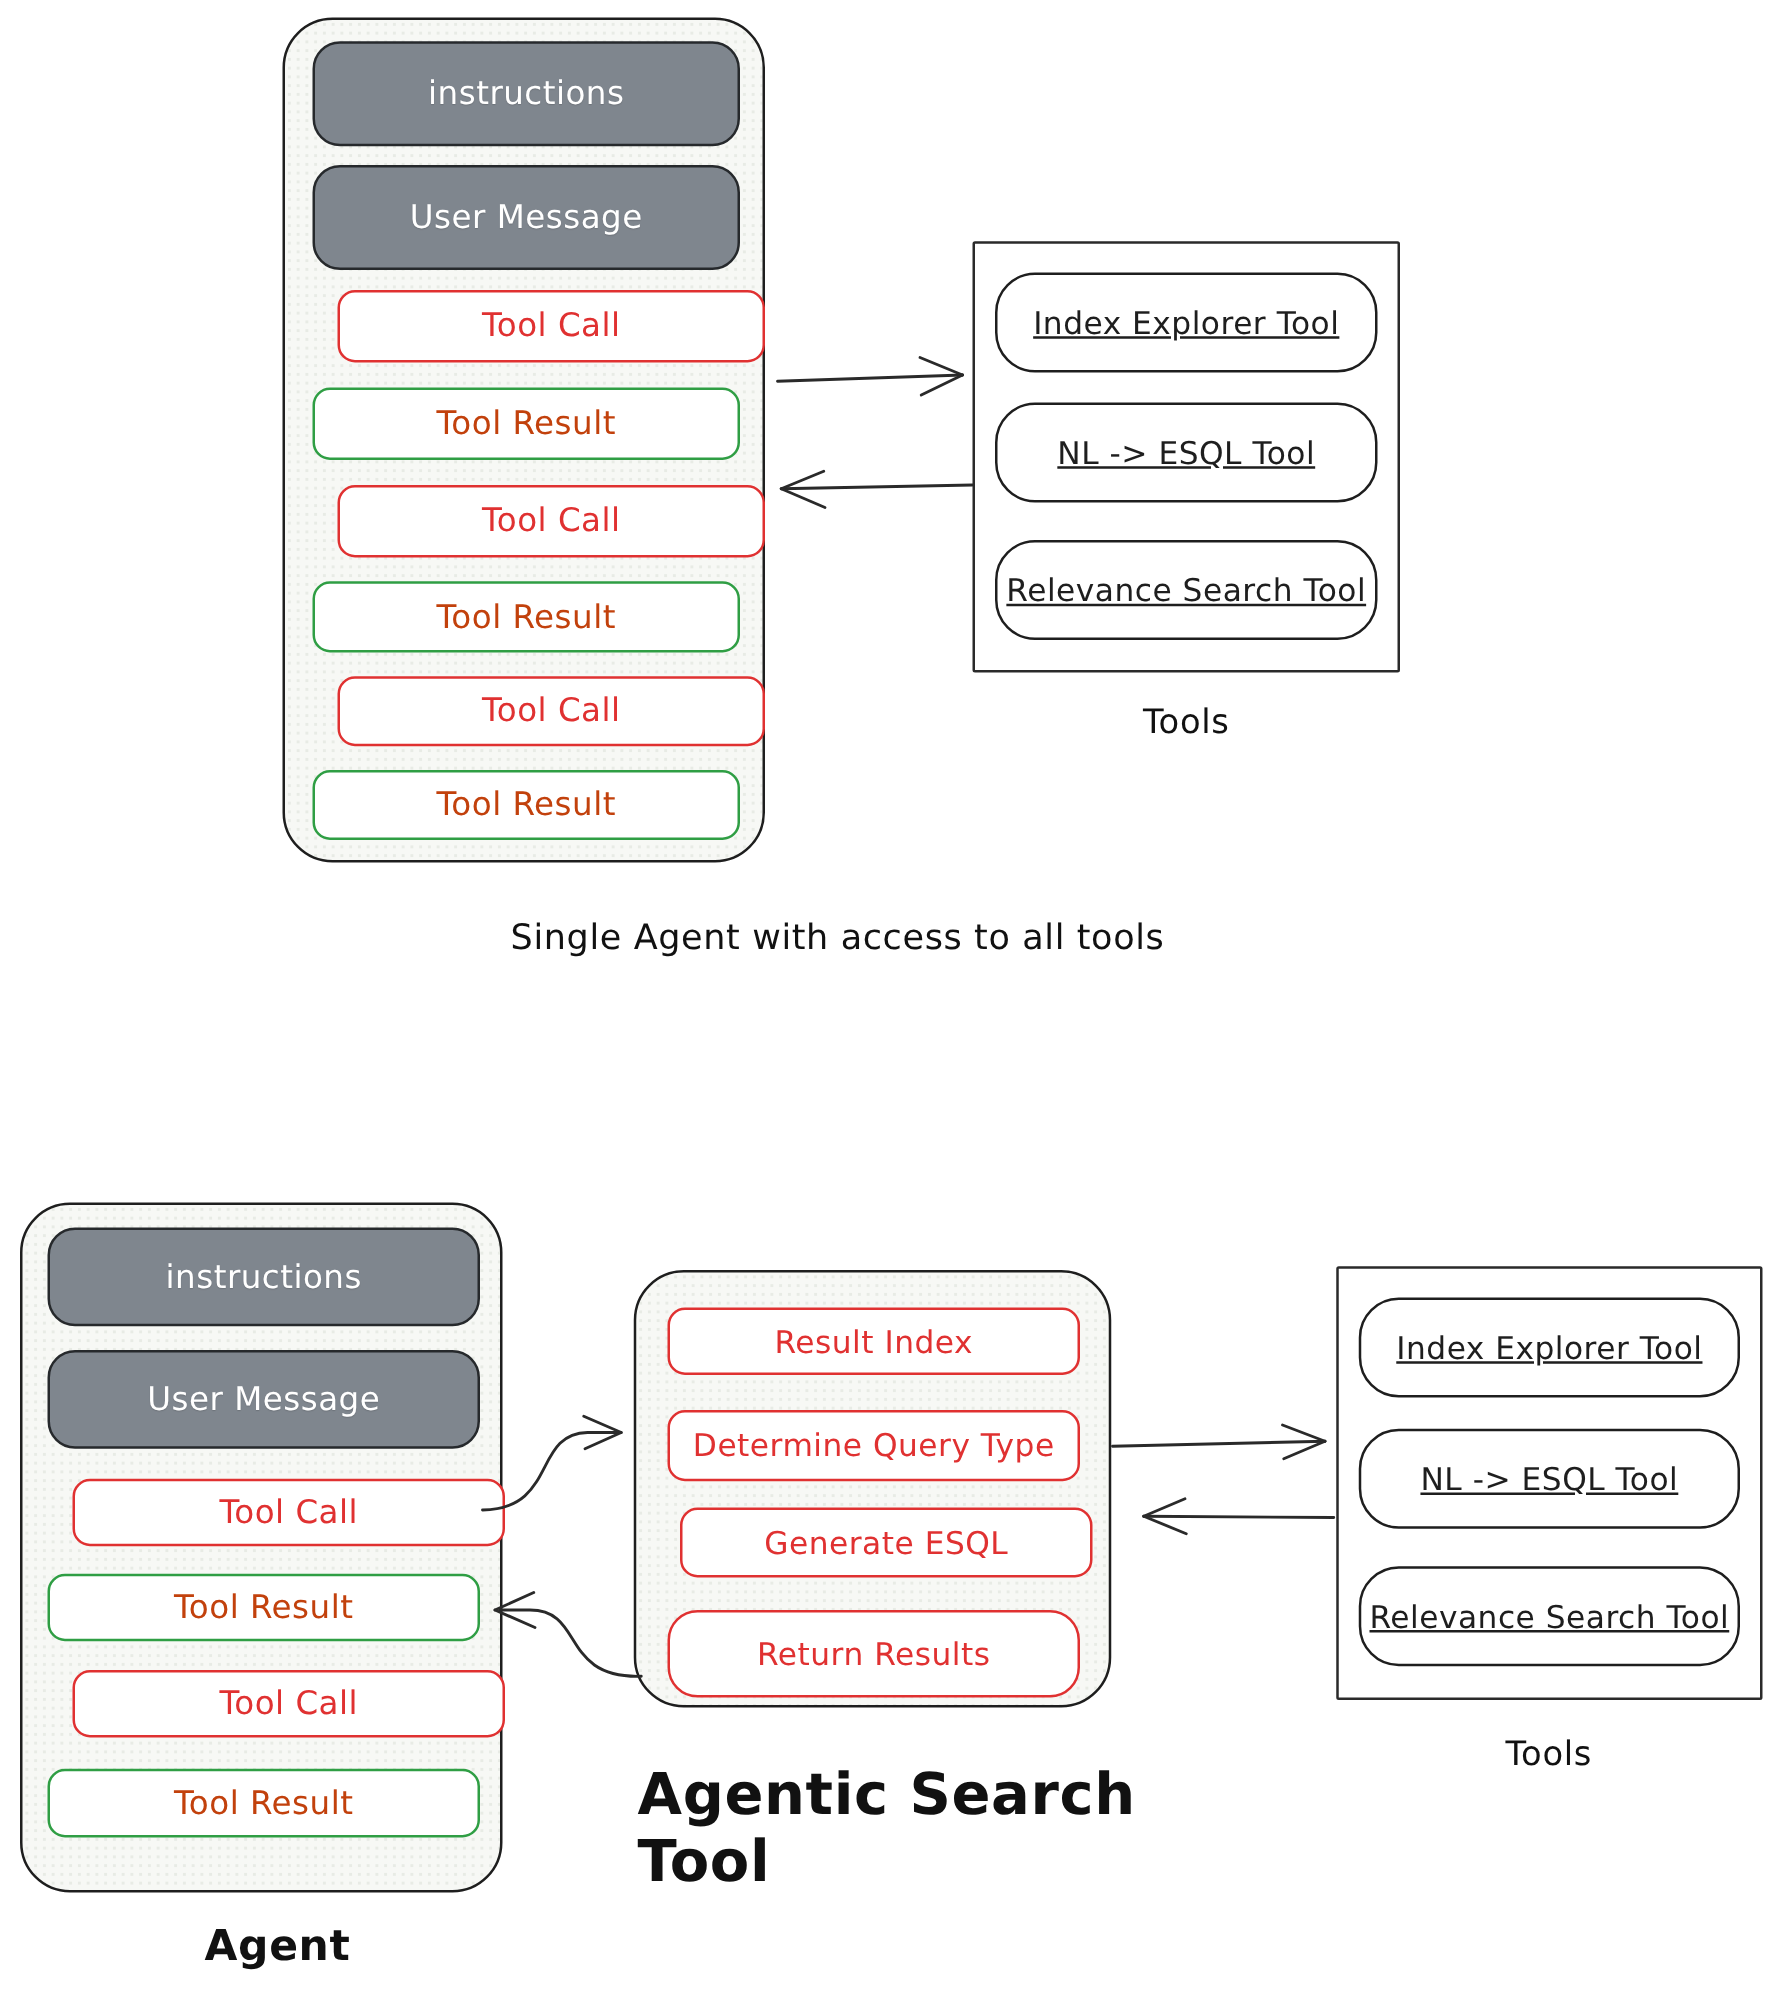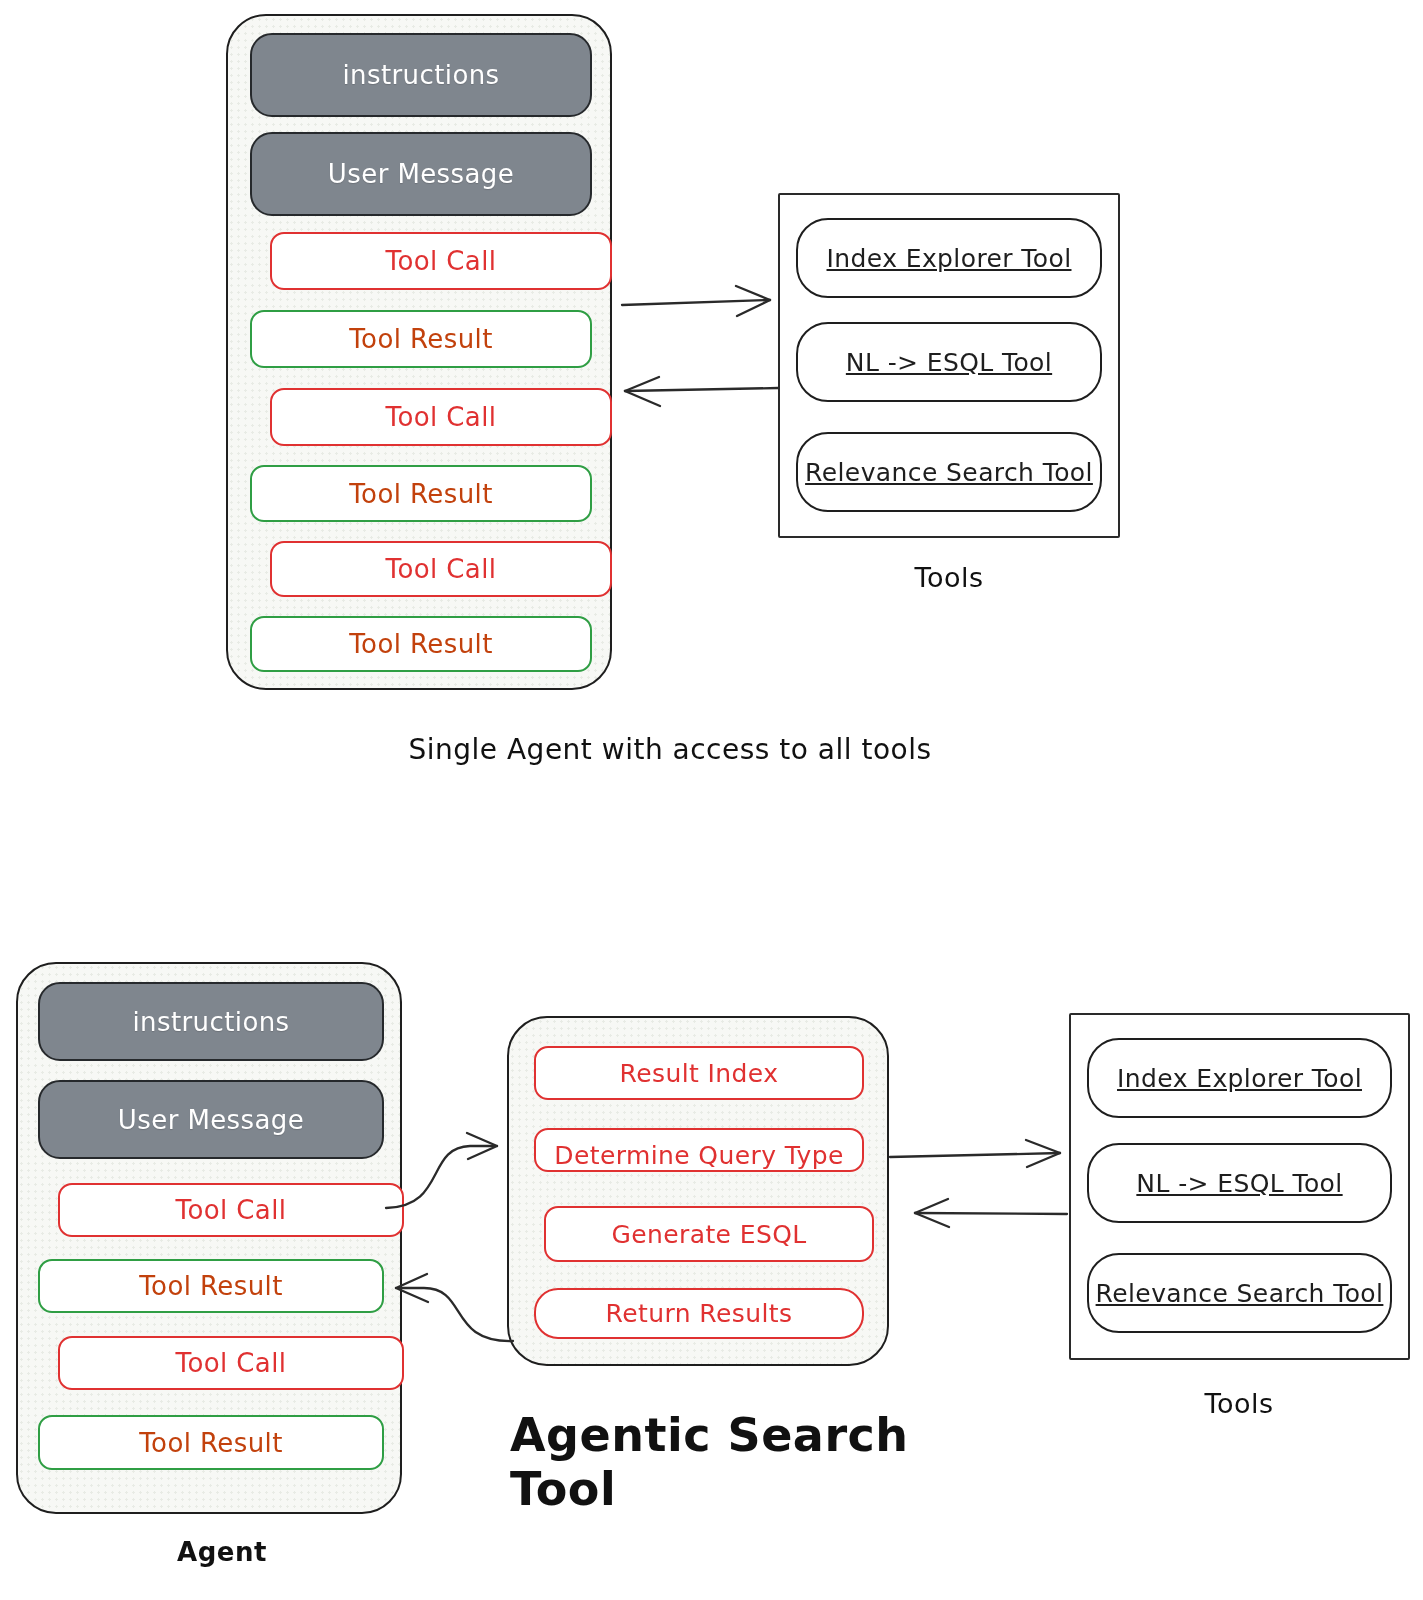--- a/index.html
+++ b/index.html
@@ -44,21 +44,21 @@
   .step{
     display:flex;align-items:center;justify-content:center;
     background:#ffffff;border:2px solid #e03131;border-radius:14px;
     font-size:25px;letter-spacing:.4px;color:#e03131;
   }
   .cap{
     display:flex;align-items:flex-start;justify-content:center;
     font-size:28px;letter-spacing:.5px;color:#111;font-weight:500;
   }
   .cap.md{font-size:27px;}
-  .cap.lg{font-size:26px;font-weight:600;}
+  .cap.lg{font-size:34px;font-weight:600;}
   .cap.xl{font-size:46px;font-weight:700;}
   svg.arrows{position:absolute;left:0;top:0;pointer-events:none;}
   svg.arrows path, svg.arrows line{stroke:#2a2a2a;stroke-width:2.3;fill:none;stroke-linecap:round;}
 </style>
 </head>
 <body>
 
 <div class="abs panel" style="left:226px;top:14px;width:386px;height:676px;"></div>
 
 <div class="abs row system" style="left:250px;top:33px;width:342px;height:84px;">
@@ -125,27 +125,27 @@
   <span>Tool Result</span>
 </div>
 <div class="abs cap lg" style="left:60px;top:1537px;width:324px;height:48px;">
   <span>Agent</span>
 </div>
 
 <div class="abs panel" style="left:507px;top:1016px;width:382px;height:350px;"></div>
 <div class="abs step" style="left:534px;top:1046px;width:330px;height:54px;">
   <span>Result Index</span>
 </div>
-<div class="abs step" style="left:534px;top:1128px;width:330px;height:44px;align-items:flex-end;">
+<div class="abs step" style="left:534px;top:1128px;width:330px;height:57px;">
   <span>Determine Query Type</span>
 </div>
 <div class="abs step" style="left:534px;top:1206px;width:330px;height:56px;margin-left:10px;">
   <span>Generate ESQL</span>
 </div>
-<div class="abs step" style="left:534px;top:1288px;width:330px;height:51px;border-radius:24px;">
+<div class="abs step" style="left:534px;top:1288px;width:330px;height:70px;border-radius:24px;">
   <span>Return Results</span>
 </div>
 <div class="abs cap xl" style="left:510px;top:1408px;width:450px;height:55px;">
   <span>Agentic Search Tool</span>
 </div>
 
 <div class="abs toolbox" style="left:1069px;top:1013px;width:341px;height:347px;"></div>
 <div class="abs toolitem" style="left:1087px;top:1038px;width:305px;height:80px;">
   <span>Index Explorer Tool</span>
 </div>

